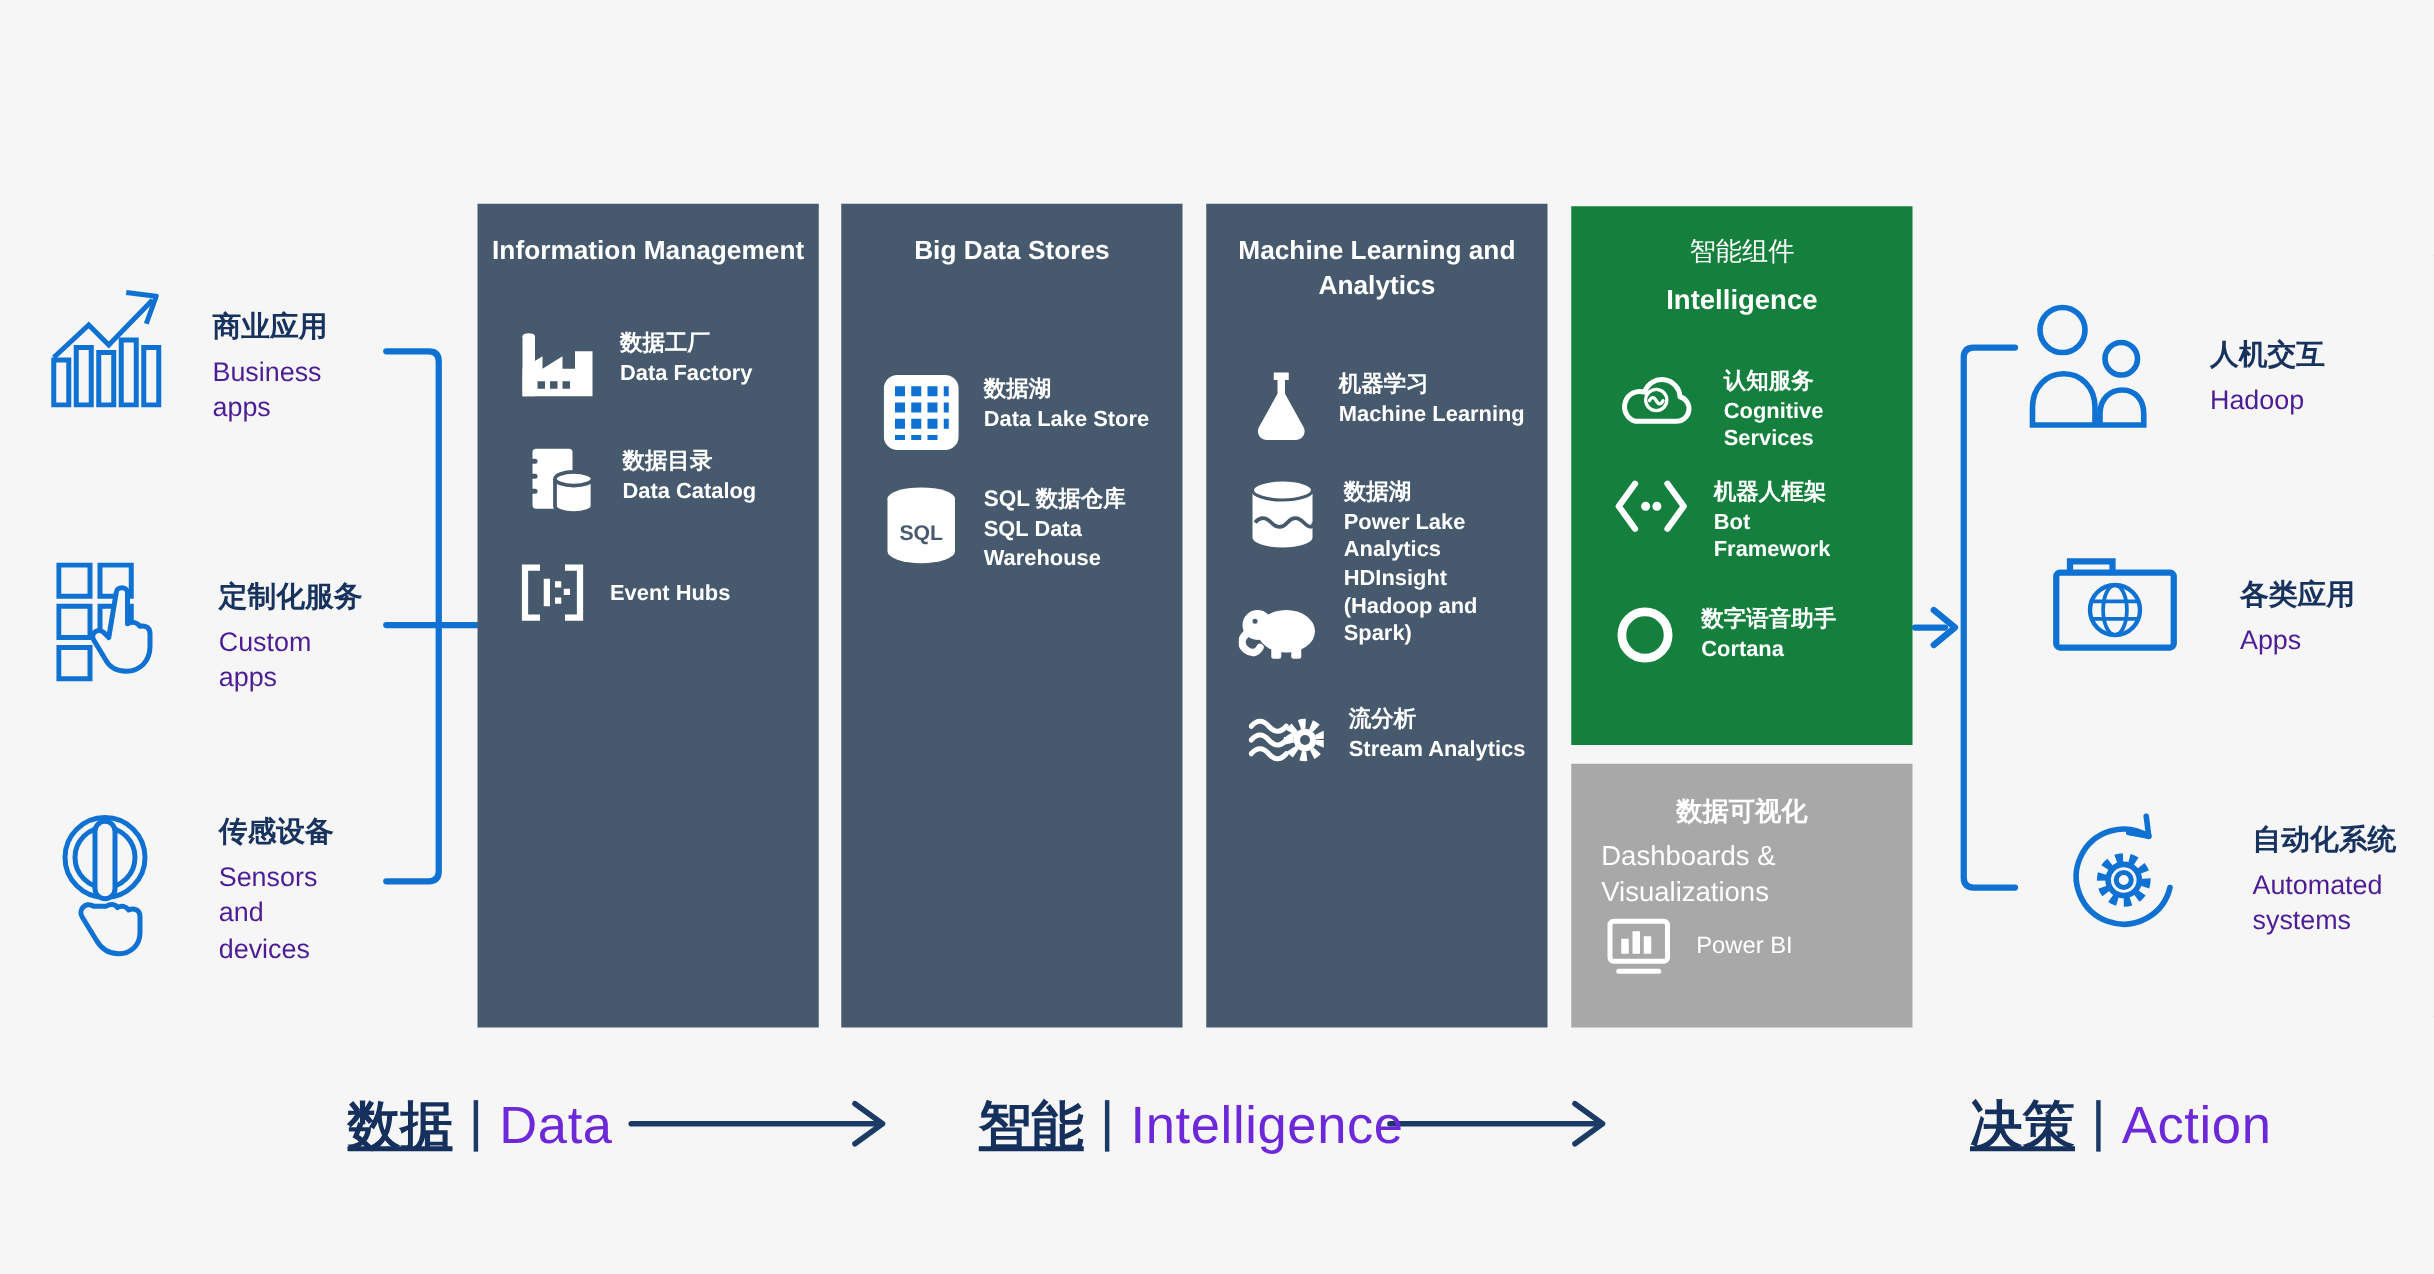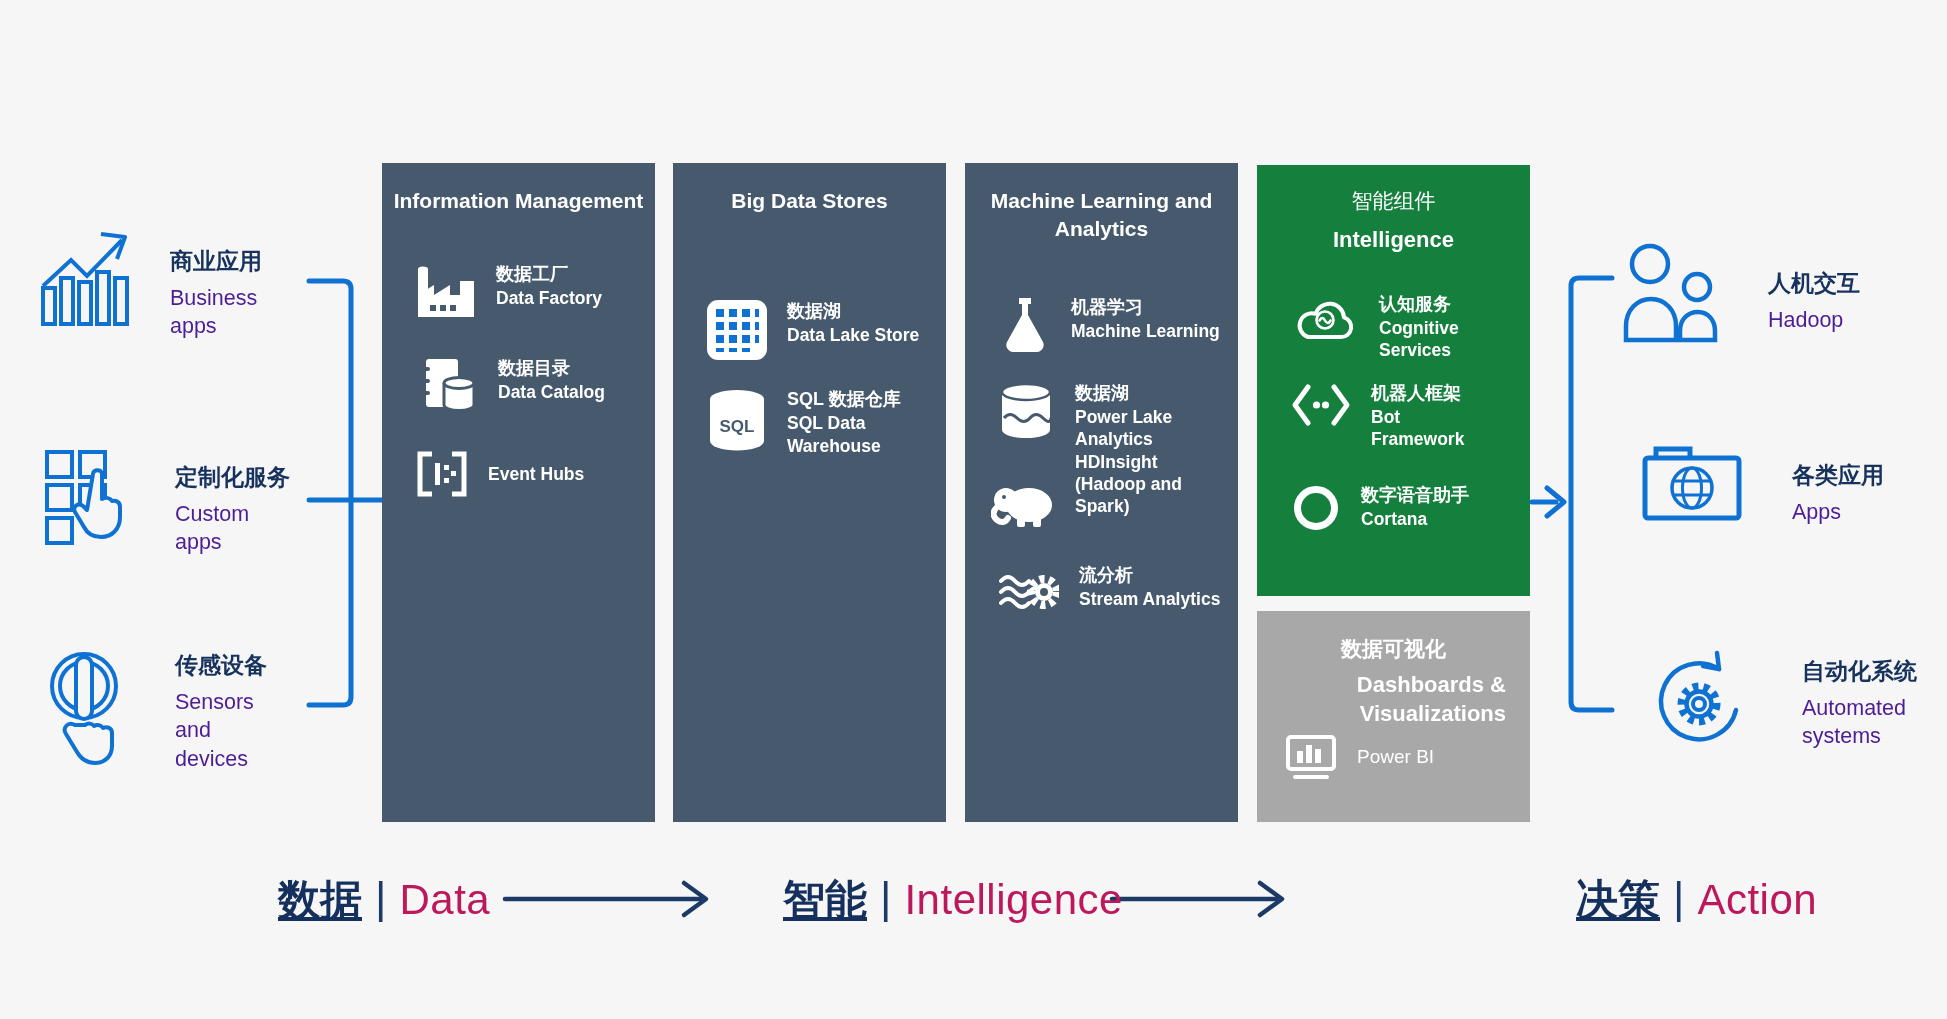--- a/index.html
+++ b/index.html
@@ -14,36 +14,36 @@
   .ic{flex:0 0 auto;display:block;}
   .txt{font-size:17.5px;line-height:1.28;width:158px;color:#fff;}
   .txt .zh{font-weight:700;font-size:18px;margin-bottom:1px;}
   .txt .en{font-weight:700;}
   .dark{position:absolute;left:1257px;top:165px;width:273px;height:431px;background:#15803d;color:#fff;}
   .dark .zh-title{margin-top:22px;text-align:center;font-size:21px;font-weight:400;}
   .dark .en-title{margin-top:12px;text-align:center;font-size:22px;font-weight:700;}
   .dark .txt{width:122px;}
   .gray{position:absolute;left:1257px;top:611px;width:273px;height:211px;background:#a8a8a8;color:#fff;}
   .gray .zh-title{margin-top:24px;text-align:center;font-size:21px;font-weight:600;}
-  .gray .en-title{margin:8px 24px 0;text-align:right;font-size:22px;font-weight:700;line-height:1.3;}
+  .gray .en-title{margin:8px 24px 0;text-align:left;font-size:22px;font-weight:400;line-height:1.3;}
   .gray .row{margin-top:6px;padding-left:28px;}
   .gray .txt{font-size:19px;align-self:center;}
   
   .side{position:absolute;}
   .side .ic{position:absolute;left:0;top:0;}
   .slabel{position:absolute;}
   .slabel .zh{font-size:23px;font-weight:700;color:#16325d;white-space:nowrap;margin-bottom:7px;}
   .slabel .en{font-size:21.5px;font-weight:400;color:#4c1d95;line-height:1.32;}
   .left-label{left:130px;width:104px;}
   .right-label{left:150px;width:148px;}
   
   .flow{position:absolute;top:871px;height:58px;display:flex;align-items:center;gap:13px;}
   .flow .zh{font-size:42px;font-weight:700;color:#15305c;text-decoration:underline;}
   .flow .sep{font-size:44px;font-weight:300;color:#1c3a66;transform:translateY(-2px);}
-  .flow .en{font-size:42px;font-weight:300;color:#be185d;letter-spacing:.5px;}
+  .flow .en{font-size:42px;font-weight:300;color:#6d28d9;letter-spacing:.5px;}
 </style>
 </head>
 <body>
 
 <div class="stage">
 
   <svg class="overlay" width="1947" height="1019" viewBox="0 0 1947 1019">
 
     <g stroke="#0f72d3" stroke-width="5" fill="none" stroke-linecap="round">
       <path d="M309 281 H343 Q351 281 351 289 V697 Q351 705 343 705 H309"></path>

